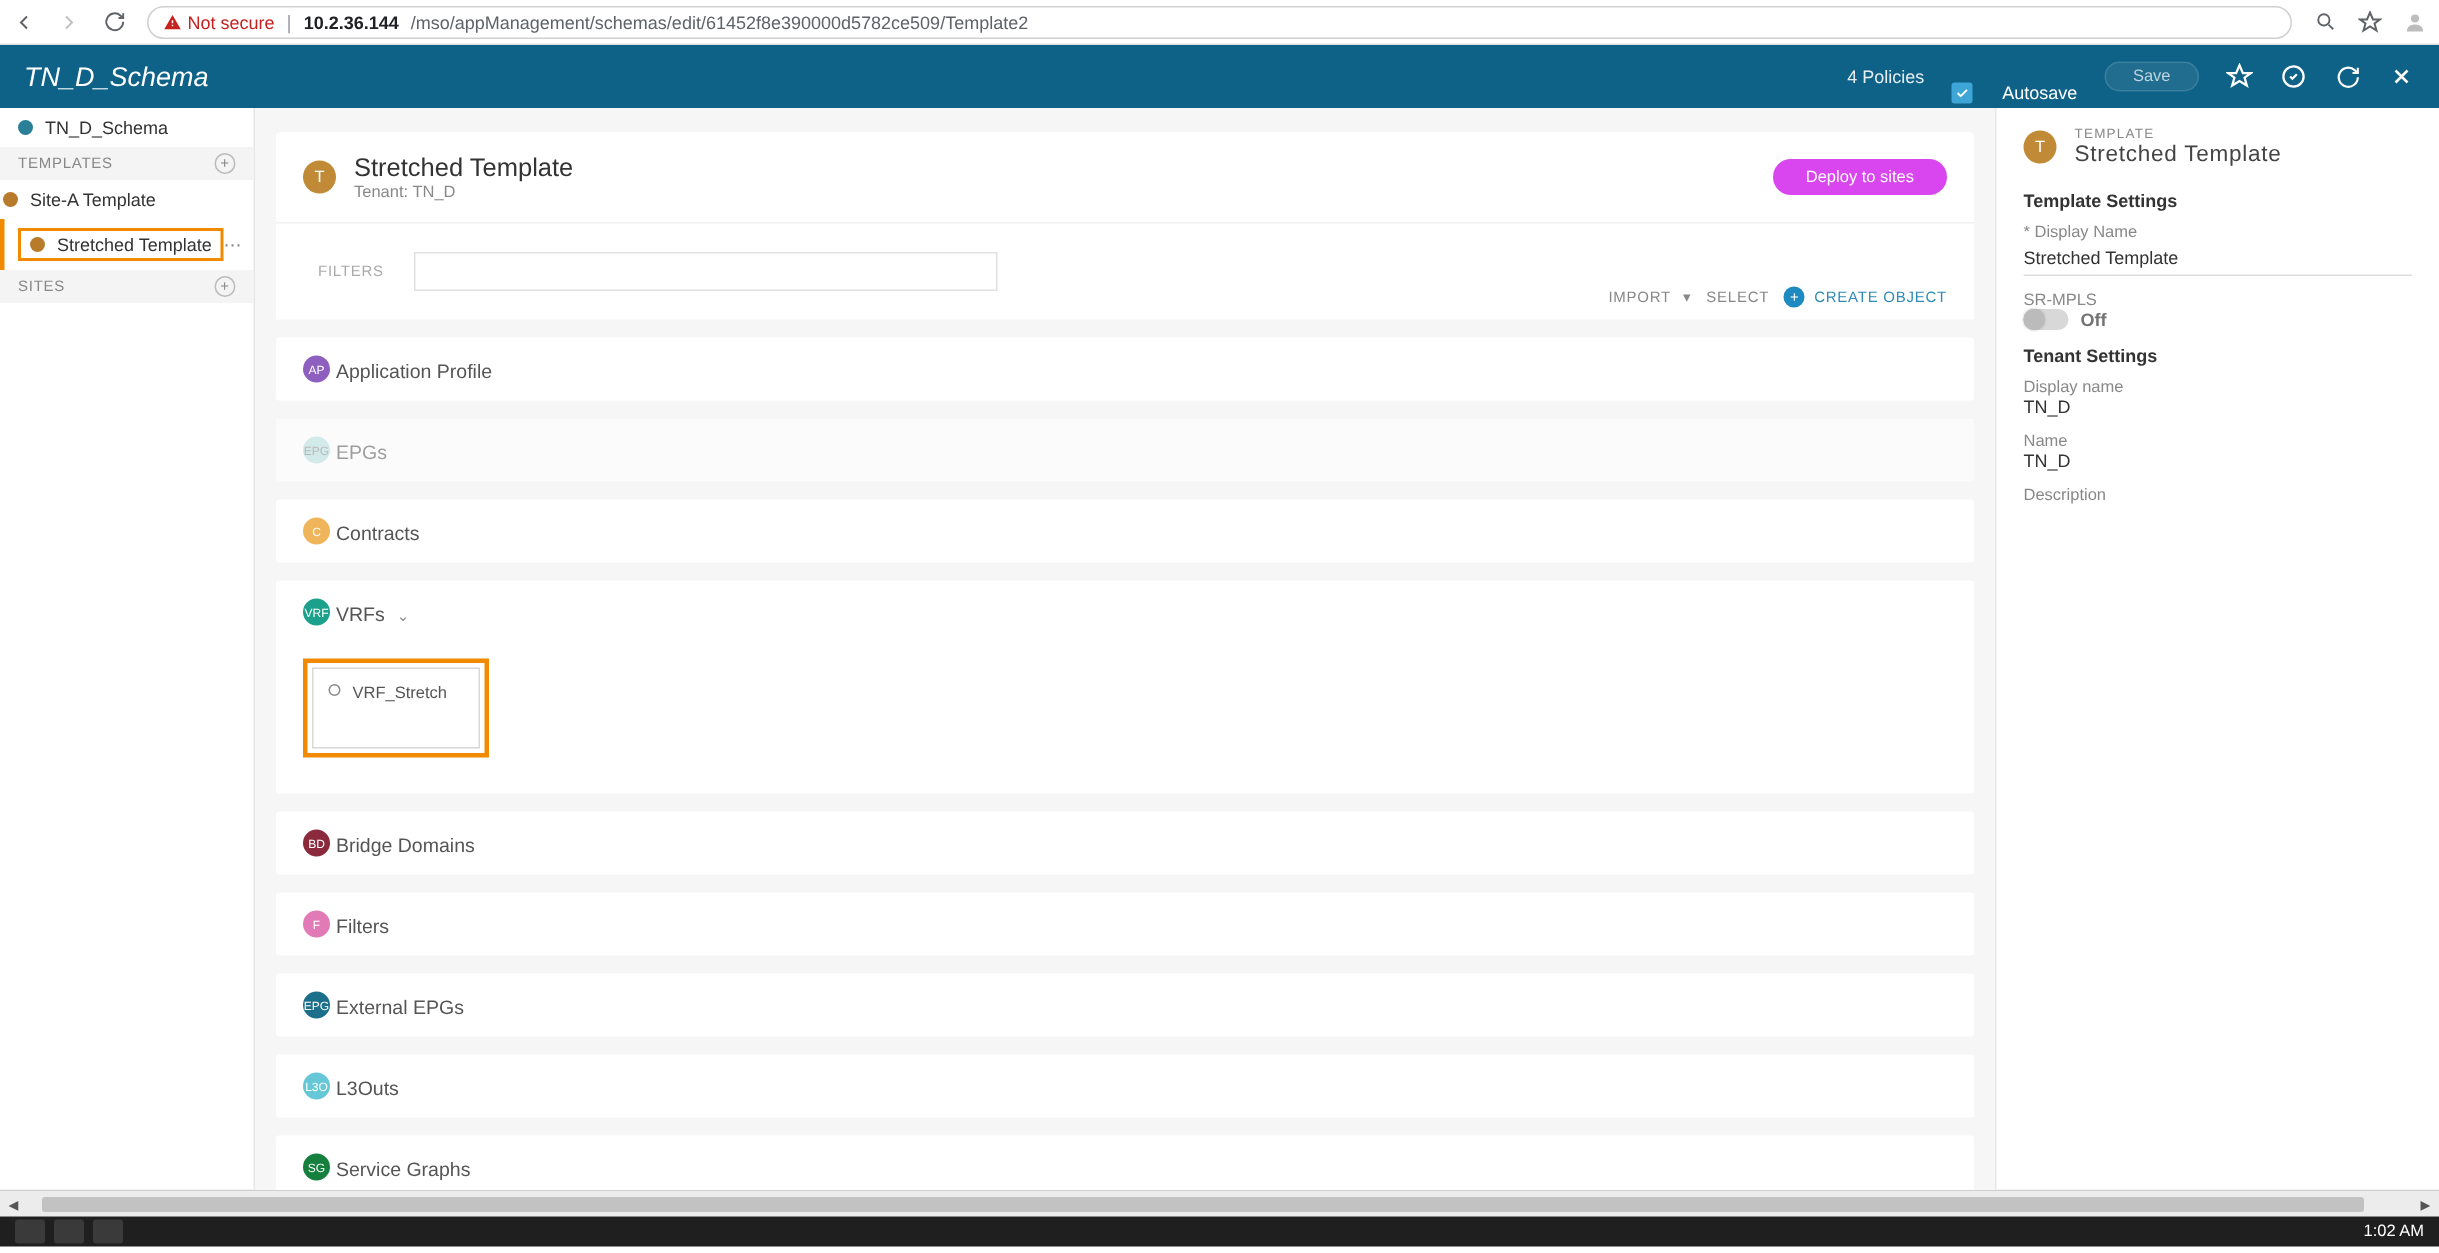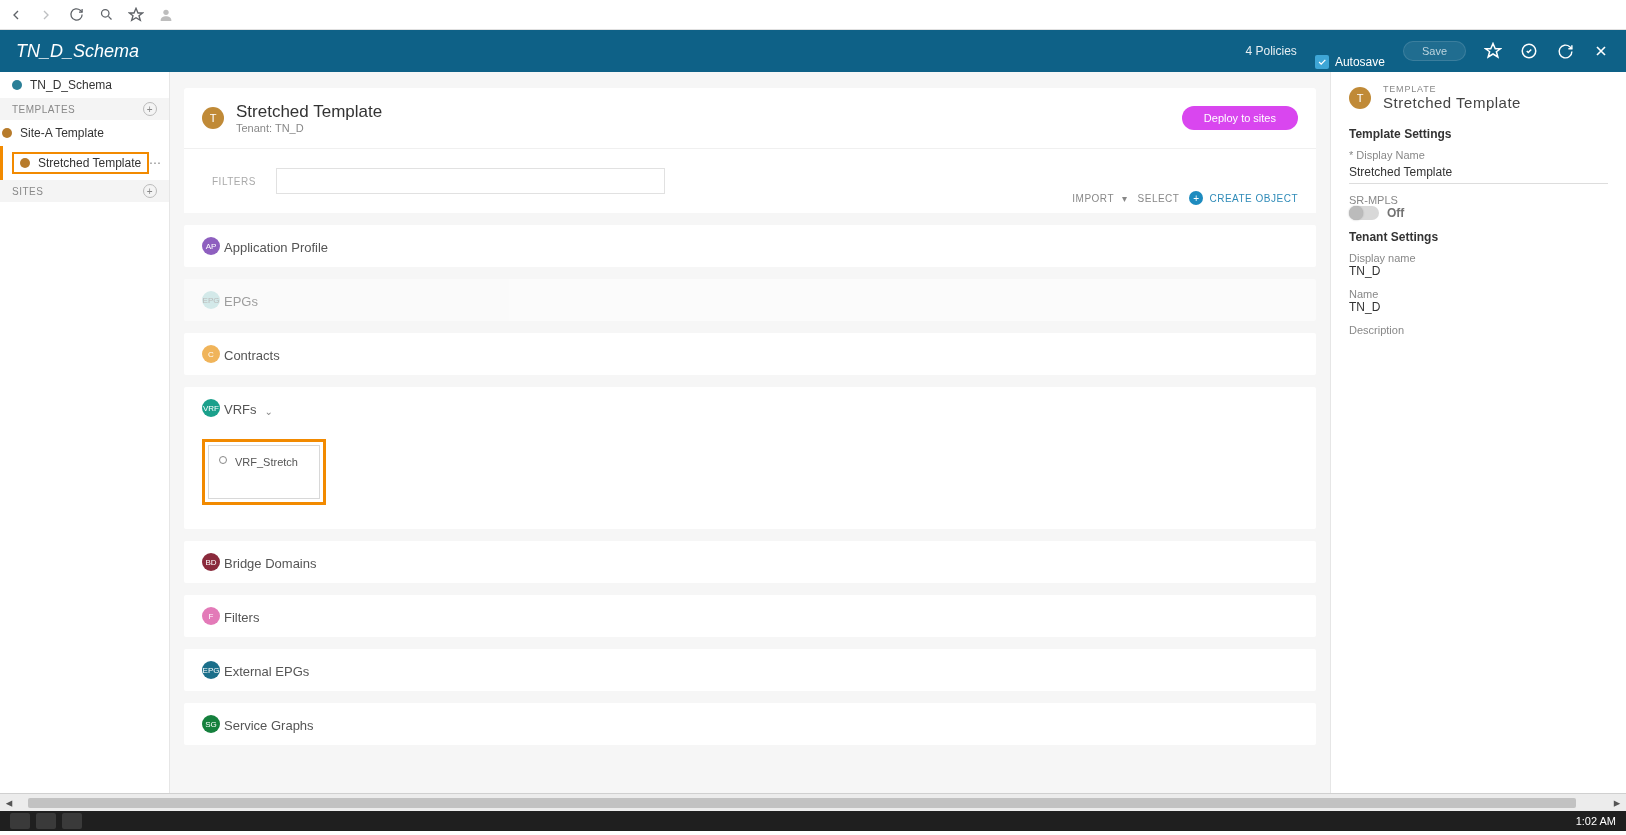--- a/index.html
+++ b/index.html
@@ -14,21 +14,21 @@
   .addr-host { font-weight:600; color:#202124; font-size:12px;}
   .addr-path { color:#5f6368; font-size:12px; }
   .right-icons { display:flex; gap:14px; align-items:center;}
 
   
   .app-header { height: 42px; background:#0e6187; color:#fff; display:flex; align-items:center; padding:0 16px; font-style:italic; }
   .app-title { font-size:18px; font-weight:400; flex:0 0 auto; }
   .header-spacer { flex:1; }
   .header-right { display:flex; align-items:center; gap:18px; font-style:normal; font-size:12px; }
   .policies { color:#e6eef2; }
-  .autosave { display:flex; align-items:center; gap:6px;margin-top:21px; }
+  .autosave { display:flex; align-items:center; gap:20px;margin-top:21px; }
   .autosave-check { width:14px; height:14px; background:#3ea6d6; display:flex; align-items:center; justify-content:center; border-radius:2px; }
   .save-btn { background:rgba(255,255,255,0.08); color:#bcd4de; border:1px solid rgba(255,255,255,0.12); padding:3px 18px; border-radius:14px; font-size:11px; }
   .hdr-ico { width:18px; height:18px; display:flex; align-items:center; justify-content:center; color:#fff; }
 
   
   .app-body { display:flex; height:calc(100% - 30px - 42px - 24px - 18px); }
   .left-nav { width:170px; border-right:1px solid #e6e6e6; background:#fff; }
   .nav-row { display:flex; align-items:center; padding:6px 12px; font-size:12px; color:#333; gap:8px; }
   .nav-row.schema { font-weight:500; }
   .nav-row.schema .dot { width:10px;height:10px;border-radius:50%;background:#2a7f97; }
@@ -105,20 +105,31 @@
   <div class="nav-icon" style="opacity:.4">
     <svg width="16" height="16" viewBox="0 0 24 24" fill="none" stroke="#5f6368" stroke-width="2">
         <path d="M9 6l6 6-6 6"></path>
       </svg>
   </div>
   <div class="nav-icon">
     <svg width="15" height="15" viewBox="0 0 24 24" fill="none" stroke="#5f6368" stroke-width="2">
         <path d="M21 12a9 9 0 1 1-3-6.7L21 8"></path>
         <path d="M21 3v5h-5"></path>
       </svg>
+  </div>
+  <div class="addr-wrap">
+    <span class="not-secure">
+      <svg width="12" height="12" viewBox="0 0 24 24" fill="#c5221f">
+          <path d="M12 2L1 21h22L12 2zm1 15h-2v-2h2v2zm0-4h-2V9h2v4z"></path>
+        </svg>
+      <span>Not secure</span>
+    </span>
+    <span class="addr-sep">|</span>
+    <span class="addr-host">10.2.36.144</span>
+      <span class="addr-path">/mso/appManagement/schemas/edit/61452f8e390000d5782ce509/Template2</span>
   </div>
   <div class="right-icons">
     <div class="nav-icon">
         <svg width="15" height="15" viewBox="0 0 24 24" fill="none" stroke="#5f6368" stroke-width="2">
           <circle cx="10" cy="10" r="6"></circle>
           <path d="M20 20l-5-5"></path>
         </svg>
       </div>
     <div class="nav-icon">
         <svg width="16" height="16" viewBox="0 0 24 24" fill="none" stroke="#5f6368" stroke-width="2">
@@ -276,20 +287,26 @@
       </div>
     </div>
 
     <div class="section">
       <div class="section-head">
         <span class="sh-dot" style="background:#1b6f8a">EPG</span>
         <span class="sh-label">External EPGs</span>
       </div>
     </div>
 
+    <div class="section">
+      <div class="section-head">
+        <span class="sh-dot" style="background:#66c7d6;color:#fff">L3O</span>
+        <span class="sh-label">L3Outs</span>
+      </div>
+    </div>
 
     <div class="section">
       <div class="section-head">
         <span class="sh-dot" style="background:#15803d">SG</span>
         <span class="sh-label">Service Graphs</span>
       </div>
     </div>
   </div>
 
   <div class="right-panel">

